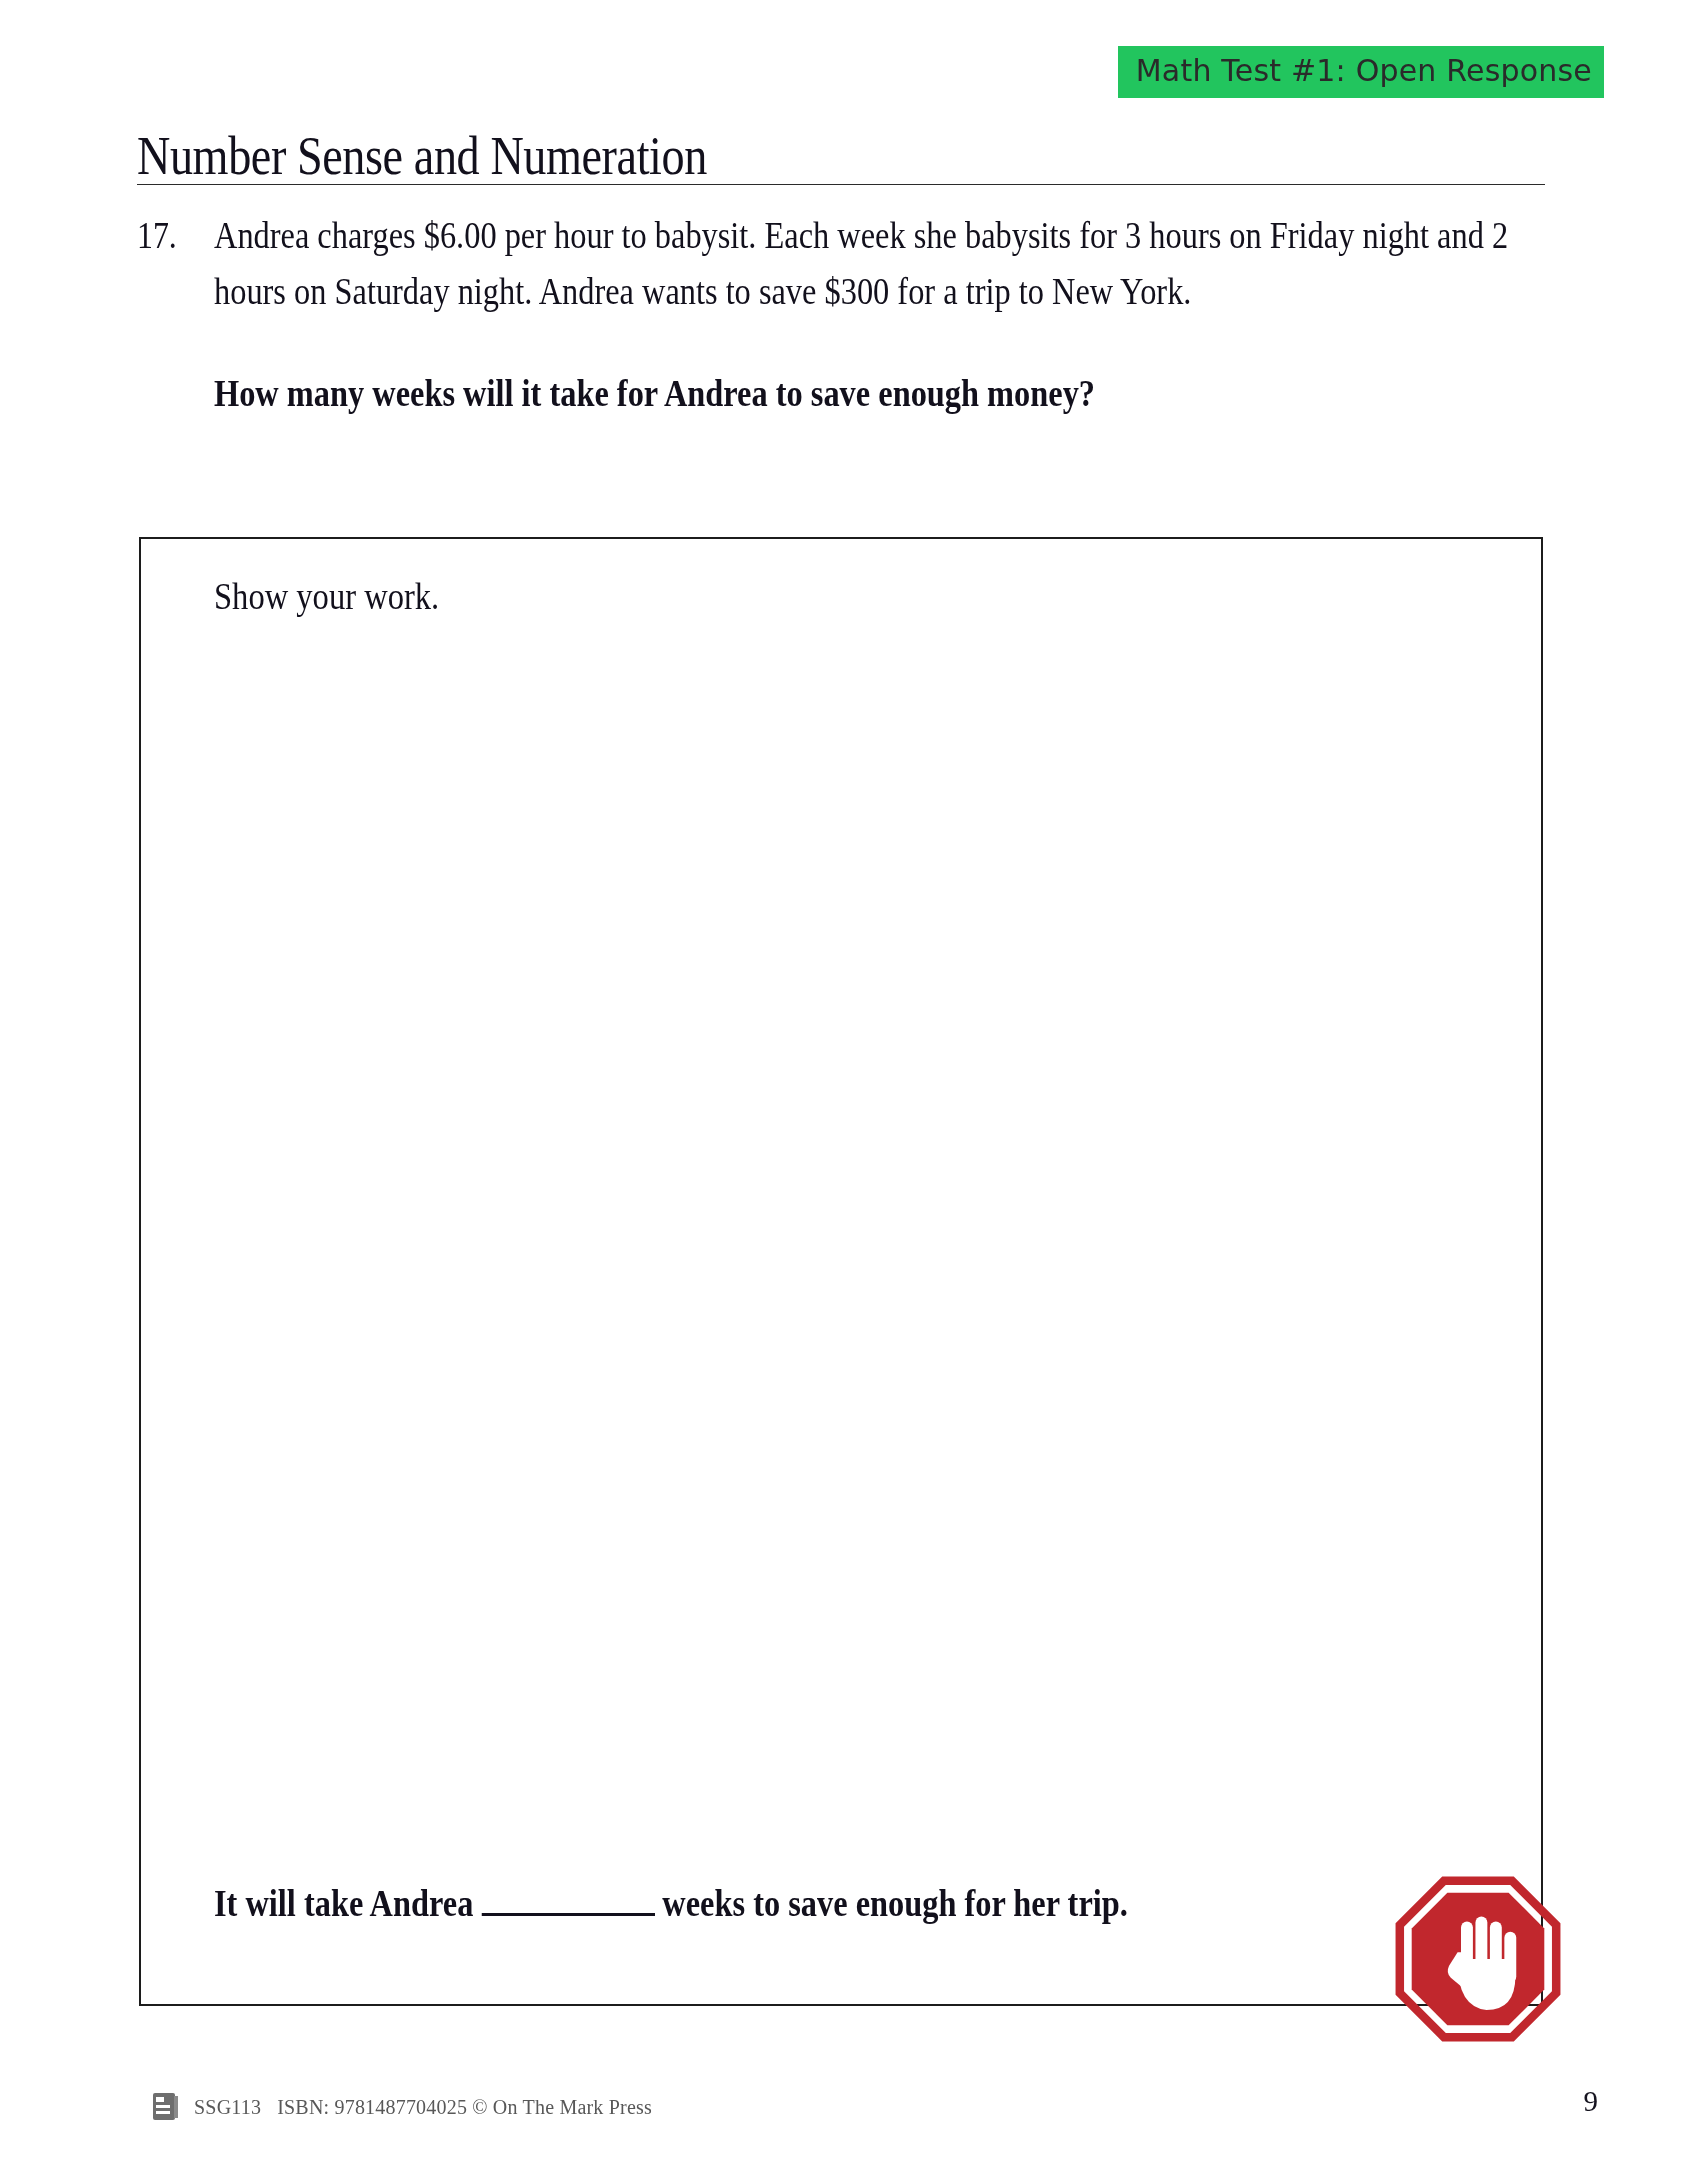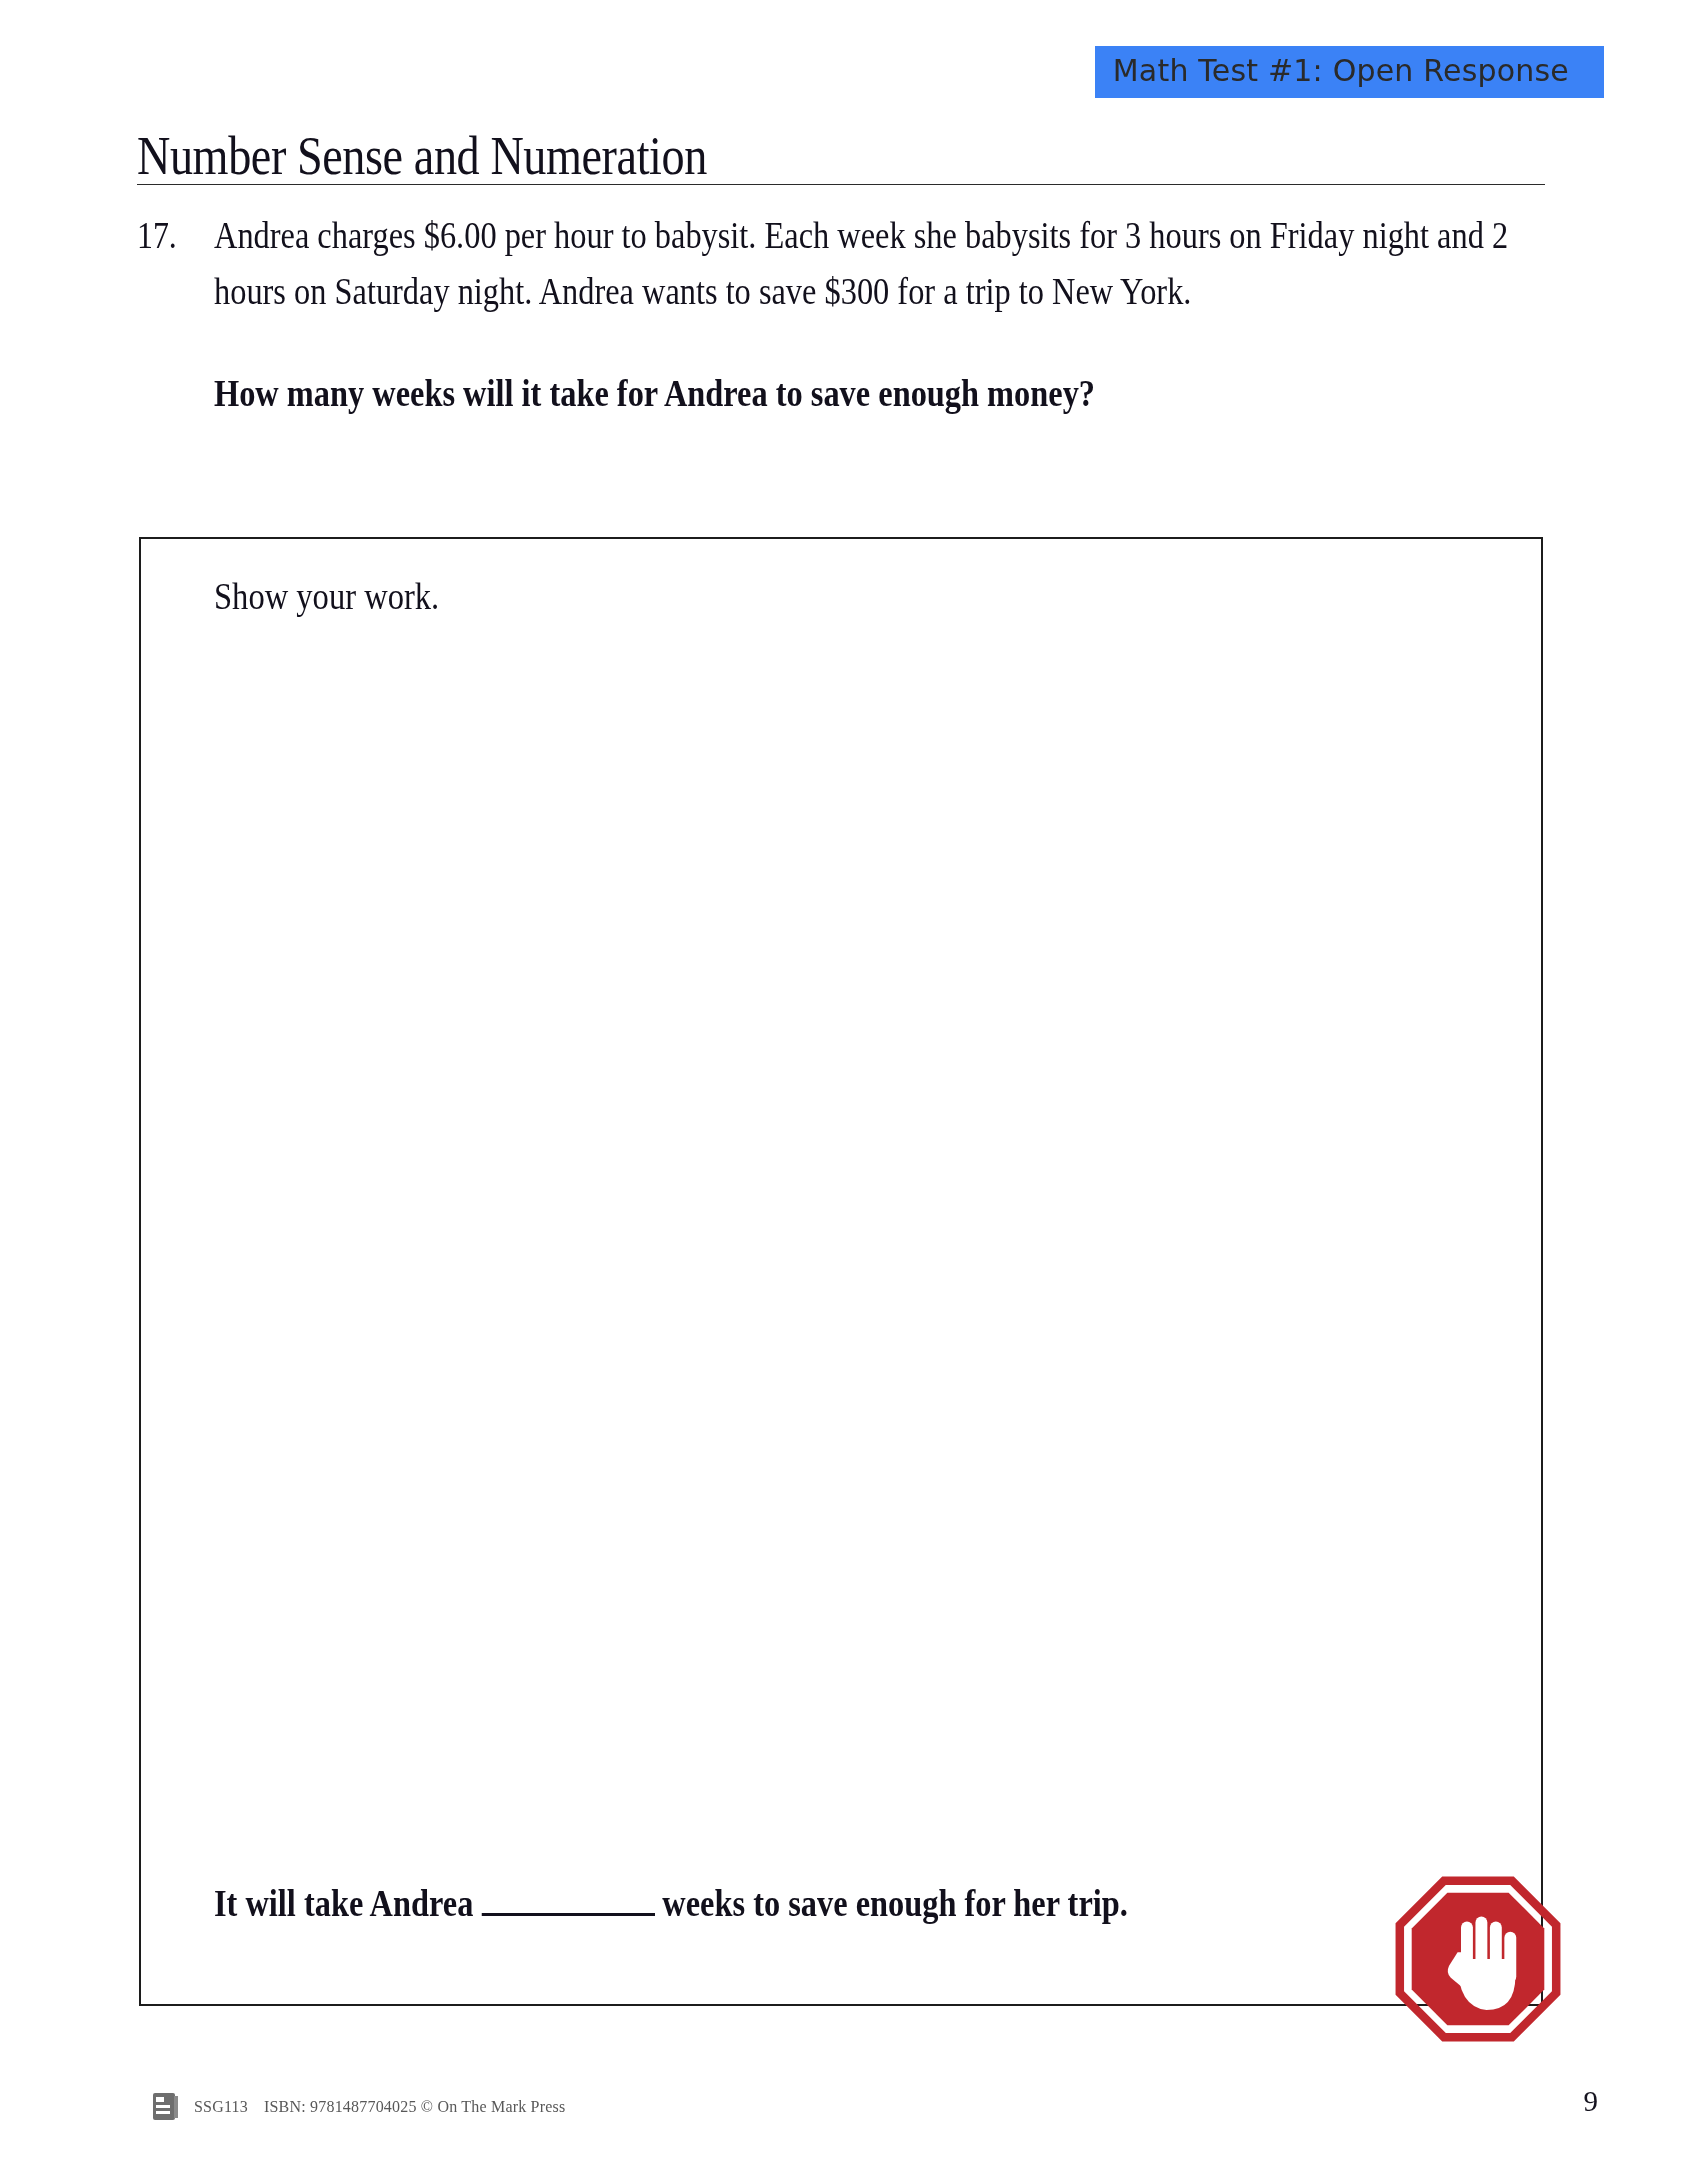--- a/index.html
+++ b/index.html
@@ -22,26 +22,26 @@
     width: 1683px;
     height: 2178px;
     background: #ffffff;
   }
 
   
   .test-banner {
     position: absolute;
     top: 46px;
     right: 79px;
-    background: #3b82f6;
+    background: #22c55e;
     color: #2a2a2a;
     font-family: "DejaVu Sans", "Liberation Sans", sans-serif;
     font-size: 30px;
     letter-spacing: 0.2px;
-    padding: 10px 35px 12px 18px;
+    padding: 10px 12px 12px 18px;
     line-height: 1;
     white-space: nowrap;
   }
 
   
   .page-title {
     position: absolute;
     top: 91px;
     left: 137px;
     font-size: 55px;
@@ -161,21 +161,21 @@
     align-items: center;
     gap: 14px;
     color: #585858;
   }
   .book-icon {
     width: 30px;
     height: 32px;
     flex: 0 0 30px;
   }
   .footer-text {
-    font-size: 16px;
+    font-size: 20px;
     line-height: 1;
     white-space: nowrap;
     letter-spacing: 0.2px;
   }
   .footer-text .sep { display: inline-block; width: 16px; }
   .page-number {
     position: absolute;
     right: 85px;
     top: 2087px;
     font-size: 29px;

